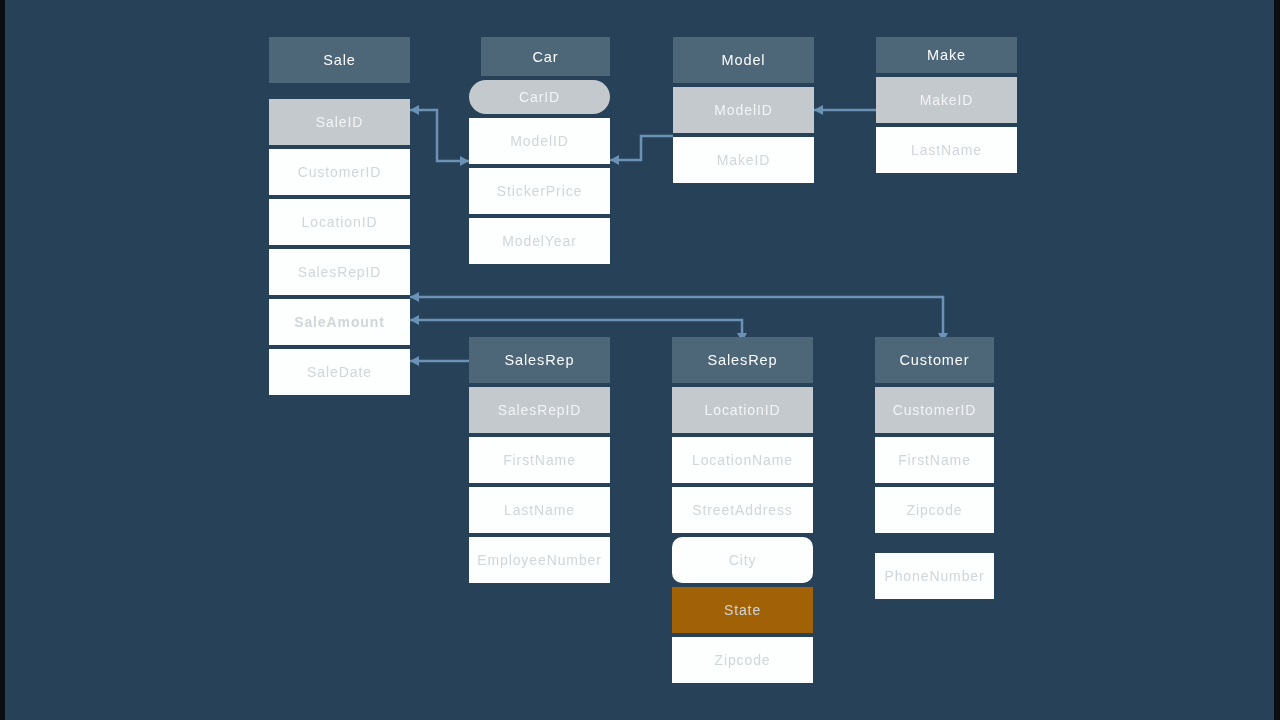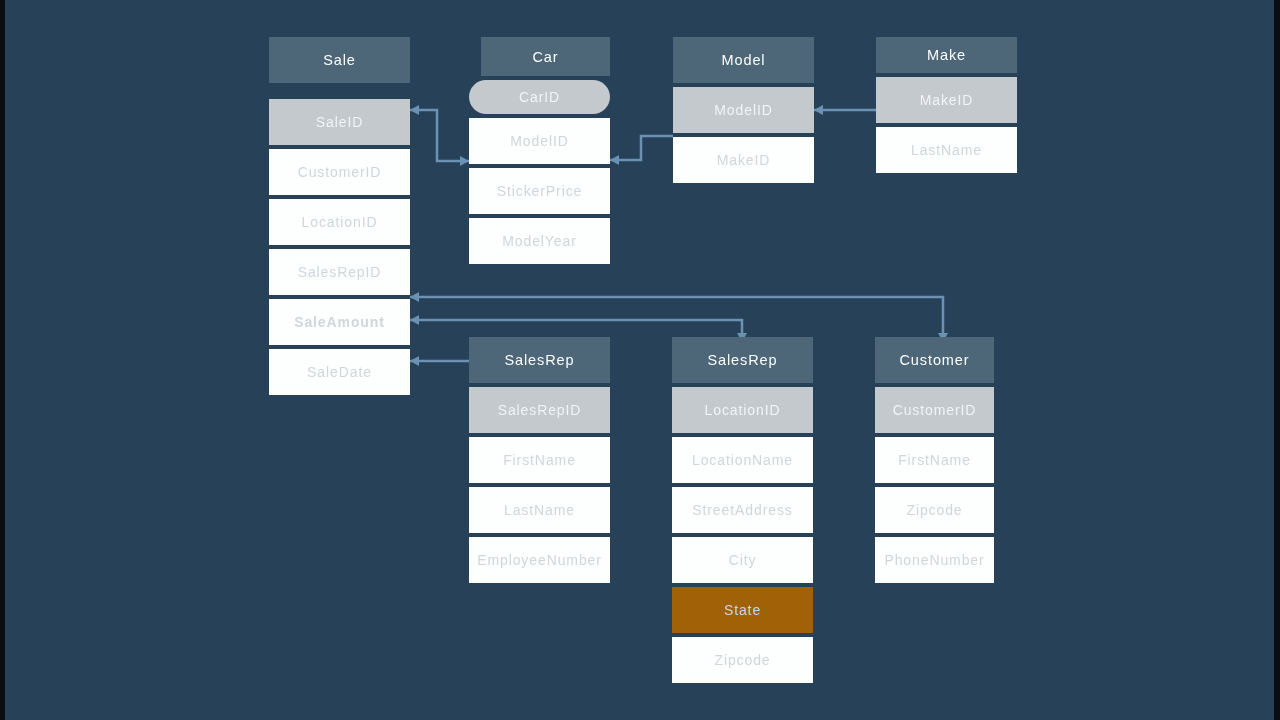--- a/index.html
+++ b/index.html
@@ -76,24 +76,24 @@
       <div class="trow key" style="height: 46px; margin-top: 4px; background: rgb(196, 201, 206); color: rgb(242, 244, 246);">SalesRepID</div>
       <div class="trow" style="height: 46px; margin-top: 4px; background: rgb(253, 254, 254); color: rgb(208, 214, 218);">FirstName</div>
       <div class="trow" style="height: 46px; margin-top: 4px; background: rgb(253, 254, 254); color: rgb(208, 214, 218);">LastName</div>
       <div class="trow" style="height: 46px; margin-top: 4px; background: rgb(253, 254, 254); color: rgb(208, 214, 218);">EmployeeNumber</div>
     </div>
     <div class="table" style="left: 672px; top: 337px; width: 141px;">
       <div class="thead" style="height: 46px; background: rgb(77, 102, 120); color: rgb(252, 253, 253);">SalesRep</div>
       <div class="trow key" style="height: 46px; margin-top: 4px; background: rgb(196, 201, 206); color: rgb(242, 244, 246);">LocationID</div>
       <div class="trow" style="height: 46px; margin-top: 4px; background: rgb(253, 254, 254); color: rgb(208, 214, 218);">LocationName</div>
       <div class="trow" style="height: 46px; margin-top: 4px; background: rgb(253, 254, 254); color: rgb(208, 214, 218);">StreetAddress</div>
-      <div class="trow" style="height: 46px; margin-top: 4px; background: rgb(253, 254, 254); color: rgb(208, 214, 218);">City</div>
+      <div class="trow" style="height: 46px; margin-top: 4px; background: rgb(253, 254, 254); color: rgb(208, 214, 218); border-radius: 10px;">City</div>
       <div class="trow" style="height: 46px; margin-top: 4px; background: #a16207; color: rgb(208, 214, 218); text-align: center;">State</div>
       <div class="trow" style="height: 46px; margin-top: 4px; background: rgb(253, 254, 254); color: rgb(208, 214, 218);">Zipcode</div>
     </div>
     <div class="table" style="left: 875px; top: 337px; width: 119px;">
       <div class="thead" style="height: 46px; background: rgb(77, 102, 120); color: rgb(252, 253, 253);">Customer</div>
       <div class="trow key" style="height: 46px; margin-top: 4px; background: rgb(196, 201, 206); color: rgb(242, 244, 246);">CustomerID</div>
       <div class="trow" style="height: 46px; margin-top: 4px; background: rgb(253, 254, 254); color: rgb(208, 214, 218);">FirstName</div>
       <div class="trow" style="height: 46px; margin-top: 4px; background: rgb(253, 254, 254); color: rgb(208, 214, 218);">Zipcode</div>
-      <div class="trow" style="height: 46px; margin-top: 4px; background: rgb(253, 254, 254); color: rgb(208, 214, 218);">PhoneNumber</div>
+      <div class="trow" style="height: 46px; margin-top: 20px; background: rgb(253, 254, 254); color: rgb(208, 214, 218);">PhoneNumber</div>
     </div>
   </div>
 
 </body></html>

